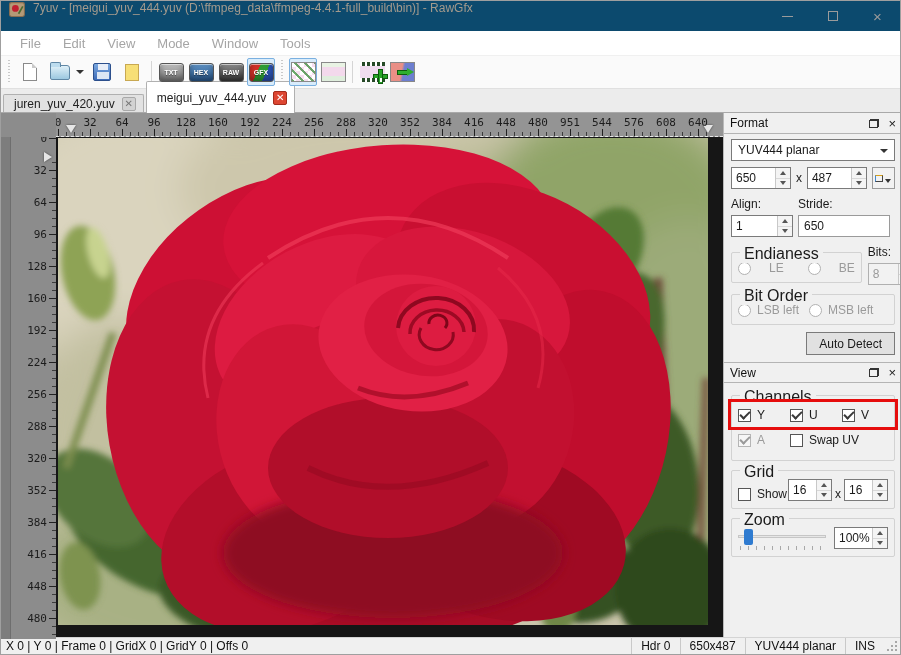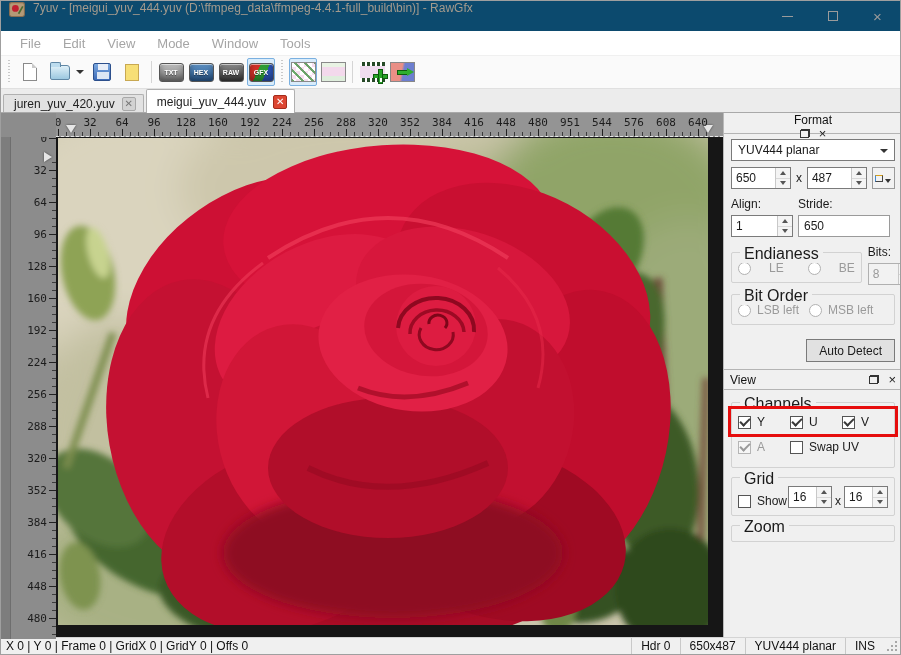--- a/index.html
+++ b/index.html
@@ -54,21 +54,21 @@
   .icon-folder{width:20px;height:15px;background:linear-gradient(#dff0f8,#9cc8e0);border:1px solid #5f87a5;border-radius:2px 3px 2px 2px;position:relative;}
   .icon-folder::before{content:"";position:absolute;left:-1px;top:-4px;width:9px;height:4px;background:#bcdcee;border:1px solid #5f87a5;border-bottom:none;border-radius:2px 2px 0 0;}
   .icon-save{width:18px;height:18px;background:linear-gradient(#7aa8e0,#3c6ab8);border:1px solid #2c4f8c;border-radius:2px;position:relative;}
   .icon-save::before{content:"";position:absolute;left:4px;top:0;width:10px;height:6px;background:#e8eef8;}
   .icon-save::after{content:"";position:absolute;left:3px;bottom:1px;width:12px;height:7px;background:#dce6f4;}
   .icon-note2{width:14px;height:17px;background:#f7df76;border:1px solid #c8a852;}
 
   
   .tabbar{height:24px;background:#ececec;display:flex;align-items:flex-end;border-bottom:1px solid #a9a9a9;padding-left:2px;}
   .tab{height:18px;display:flex;align-items:center;padding:0 7px 0 10px;font-size:12px;color:#222;border:1px solid #b0b0b0;border-bottom:none;background:#e2e2e2;margin-right:2px;border-radius:2px 2px 0 0;}
-  .tab.active{background:#fff;height:24px;margin-bottom:-1px;}
+  .tab.active{background:#fff;height:32px;margin-bottom:-1px;}
   .tab-close{width:14px;height:14px;margin-left:7px;border-radius:2px;display:flex;align-items:center;justify-content:center;font-size:10px;line-height:1;}
   .tab-close.gray{background:#d2d2d2;border:1px solid #a8a8a8;color:#777;}
   .tab-close.red{background:#dd4632;border:1px solid #a32c1c;color:#fff;}
 
   
   .main{position:relative;height:526px;display:flex;}
   .canvas-area{position:relative;width:722px;height:526px;background:#161616;overflow:hidden;flex:0 0 auto;}
   .ruler-top{position:absolute;left:0;top:0;width:722px;height:24px;background:#949494;border-bottom:1px dashed #e8e8e8;z-index:3;}
   .ruler-left{position:absolute;left:0;top:24px;width:55px;bottom:0;background:#8c8c8c;z-index:3;}
   .ruler-left::before{content:"";position:absolute;left:0;top:0;bottom:0;width:9px;background:#7d7d7d;border-right:1px solid #6e6e6e;}
@@ -385,21 +385,21 @@
           <span class="vlab" style="top: 449px;">448</span>
           <i class="vtick" style="top: 449px;"></i>
           <span class="vlab" style="top: 481px;">480</span>
           <i class="vtick" style="top: 481px;"></i>
         </div>
       <div class="corner"></div>
     </div>
 
     <div class="right-panel">
 
-      <div class="dock-header" style="border-top:none;flex-direction:column;">
+      <div class="dock-header" style="border-top:none;">
         <span class="dock-title">Format</span>
         <span class="dock-icons">
           <span class="dock-restore"></span>
           <span class="dock-close">×</span>
         </span>
       </div>
       <div class="panel-body">
         <div class="combo">
           <span>YUV444 planar</span>
           <span class="combo-arrow"></span>
@@ -483,21 +483,21 @@
         <div class="groupbox">
           <span class="legend">Bit Order</span>
           <div style="display:flex;align-items:center;">
             <span class="radio"></span>
             <span class="ctl-label dis" style="margin-right:10px;">LSB left</span>
             <span class="radio"></span>
             <span class="ctl-label dis">MSB left</span>
           </div>
         </div>
 
-        <div class="row" style="justify-content:flex-end;margin-top:14px;">
+        <div class="row" style="justify-content:flex-end;margin-top:7px;">
           <div class="btn">
             <span>Auto Detect</span>
           </div>
         </div>
       </div>
 
       <div class="dock-header" style="margin-top:4px;">
         <span class="dock-title">View</span>
         <span class="dock-icons">
           <span class="dock-restore"></span>
@@ -551,20 +551,38 @@
                   <span class="spin-down">
                     <i class="arr-down"></i>
                   </span>
                 </span>
             </div>
           </div>
         </div>
 
         <div class="groupbox">
           <span class="legend">Zoom</span>
+          <div style="display:flex;align-items:center;">
+            <div class="slider">
+              <span class="slider-track"></span>
+              <span class="slider-thumb"></span>
+              <span class="slider-ticks"></span>
+            </div>
+            <div class="spin" style="width:54px;">
+              <span class="val">100%</span>
+              <span class="spin-btns">
+                  <span class="spin-up">
+                    <i class="arr-up"></i>
+                  </span>
+                  <span class="spin-down">
+                    <i class="arr-down"></i>
+                  </span>
+                </span>
+            </div>
+          </div>
         </div>
       </div>
 
     </div>
   </div>
 
   <div class="statusbar">
     <span class="status-left">X 0 | Y 0 | Frame 0 | GridX 0 | GridY 0 | Offs 0</span>
     <span class="status-cell">Hdr 0</span>
     <span class="status-cell">650x487</span>

